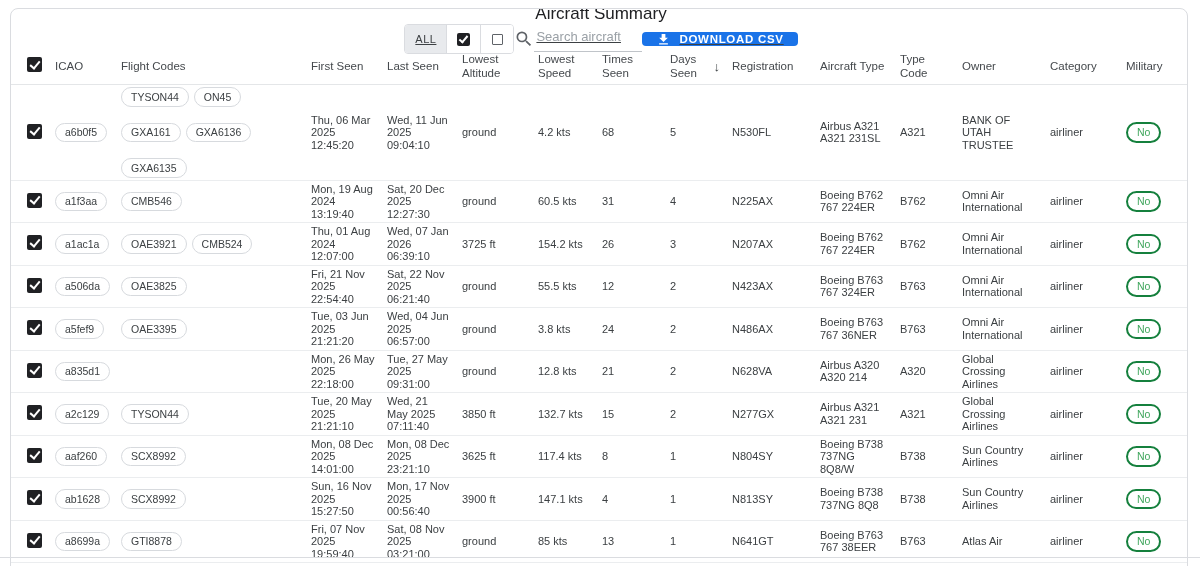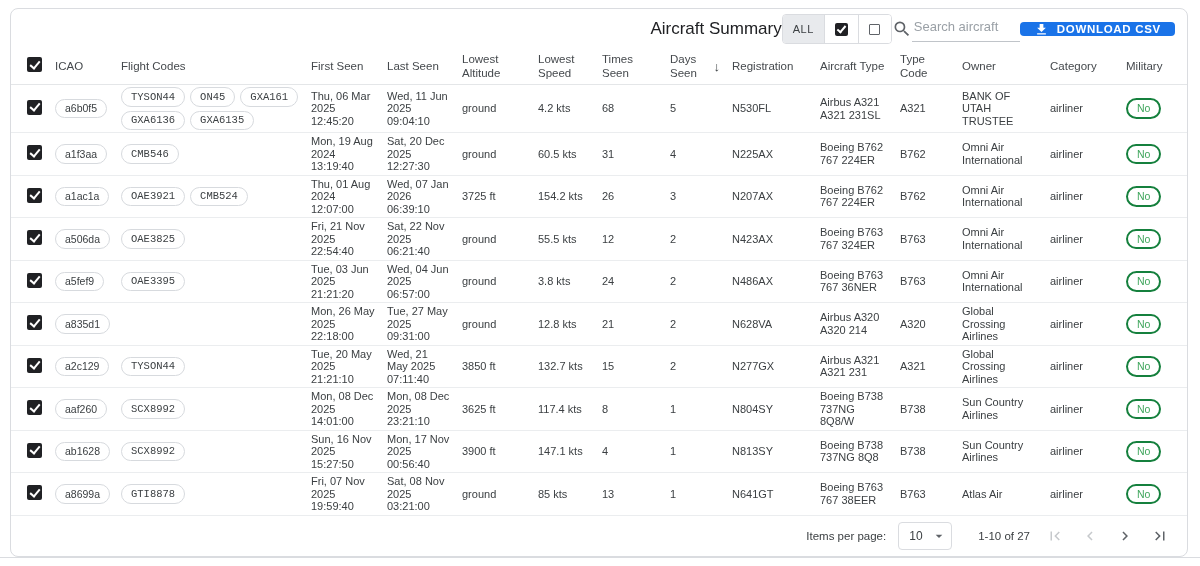--- a/index.html
+++ b/index.html
@@ -8,25 +8,25 @@
     width:1200px; height:566px; overflow:hidden; position:relative;
     background:#fff; color:#3c4043;
     font-family:"Liberation Sans", sans-serif;
   }
   .card {
     position:absolute; left:10px; top:8px; width:1178px;
     background:#fff; border:1px solid #dadce0; border-radius:8px;
     overflow:hidden;
   }
   .card-header {
-    display:flex; align-items:center; justify-content:flex-end;
-    padding:5px 12px 5px 16px; height:40px;
+    display:flex; align-items:center; justify-content:center;
+    padding:5px 12px 5px 16px; height:40px;flex-direction:column;
   }
   .title { font-size:17px; color:#202124; }
-  .toolbar { display:flex; align-items:center; gap:0; }
+  .toolbar { display:flex; align-items:center; gap:0;text-decoration:underline; }
 
   .toggle-group {
     display:flex; border:1px solid #dadce0; border-radius:4px;
     overflow:hidden; height:30px;
   }
   .seg {
     display:flex; align-items:center; justify-content:center;
     min-width:33px; padding:0 10px; background:#fff; cursor:pointer;
     font-size:11px; letter-spacing:0.5px; color:#3c4043;
   }
@@ -74,21 +74,21 @@
   }
   th.th-select, td.td-select { padding-left:16px; }
   th .th-flex { display:flex; align-items:center; gap:4px; }
   .sort-arrow { font-size:13px; color:#3c4043; }
   tbody td {
     font-size:11px; line-height:12.5px; color:#3c4043;
     padding:2px 12px 2px 0; border-bottom:1px solid #ebedef;
     vertical-align:middle; word-wrap:break-word;
   }
   td.pre { white-space:pre-line; }
-  .chips { display:flex; flex-wrap:wrap; gap:4px 5px;font-family:Liberation Mono, monospace; }
+  .chips { display:flex; flex-wrap:wrap; gap:16px 5px; }
   .chip {
     display:inline-block; border:1px solid #d7dade; border-radius:11px;
     padding:2.5px 9px; font-size:10.5px; color:#3c4043; background:#fff;
     white-space:nowrap;
   }
   .badge {
     display:inline-block; border:2px solid #15803d; border-radius:11px;
     padding:2px 9px; font-size:10.5px; color:#3fa65c; background:#fff;
   }
 

